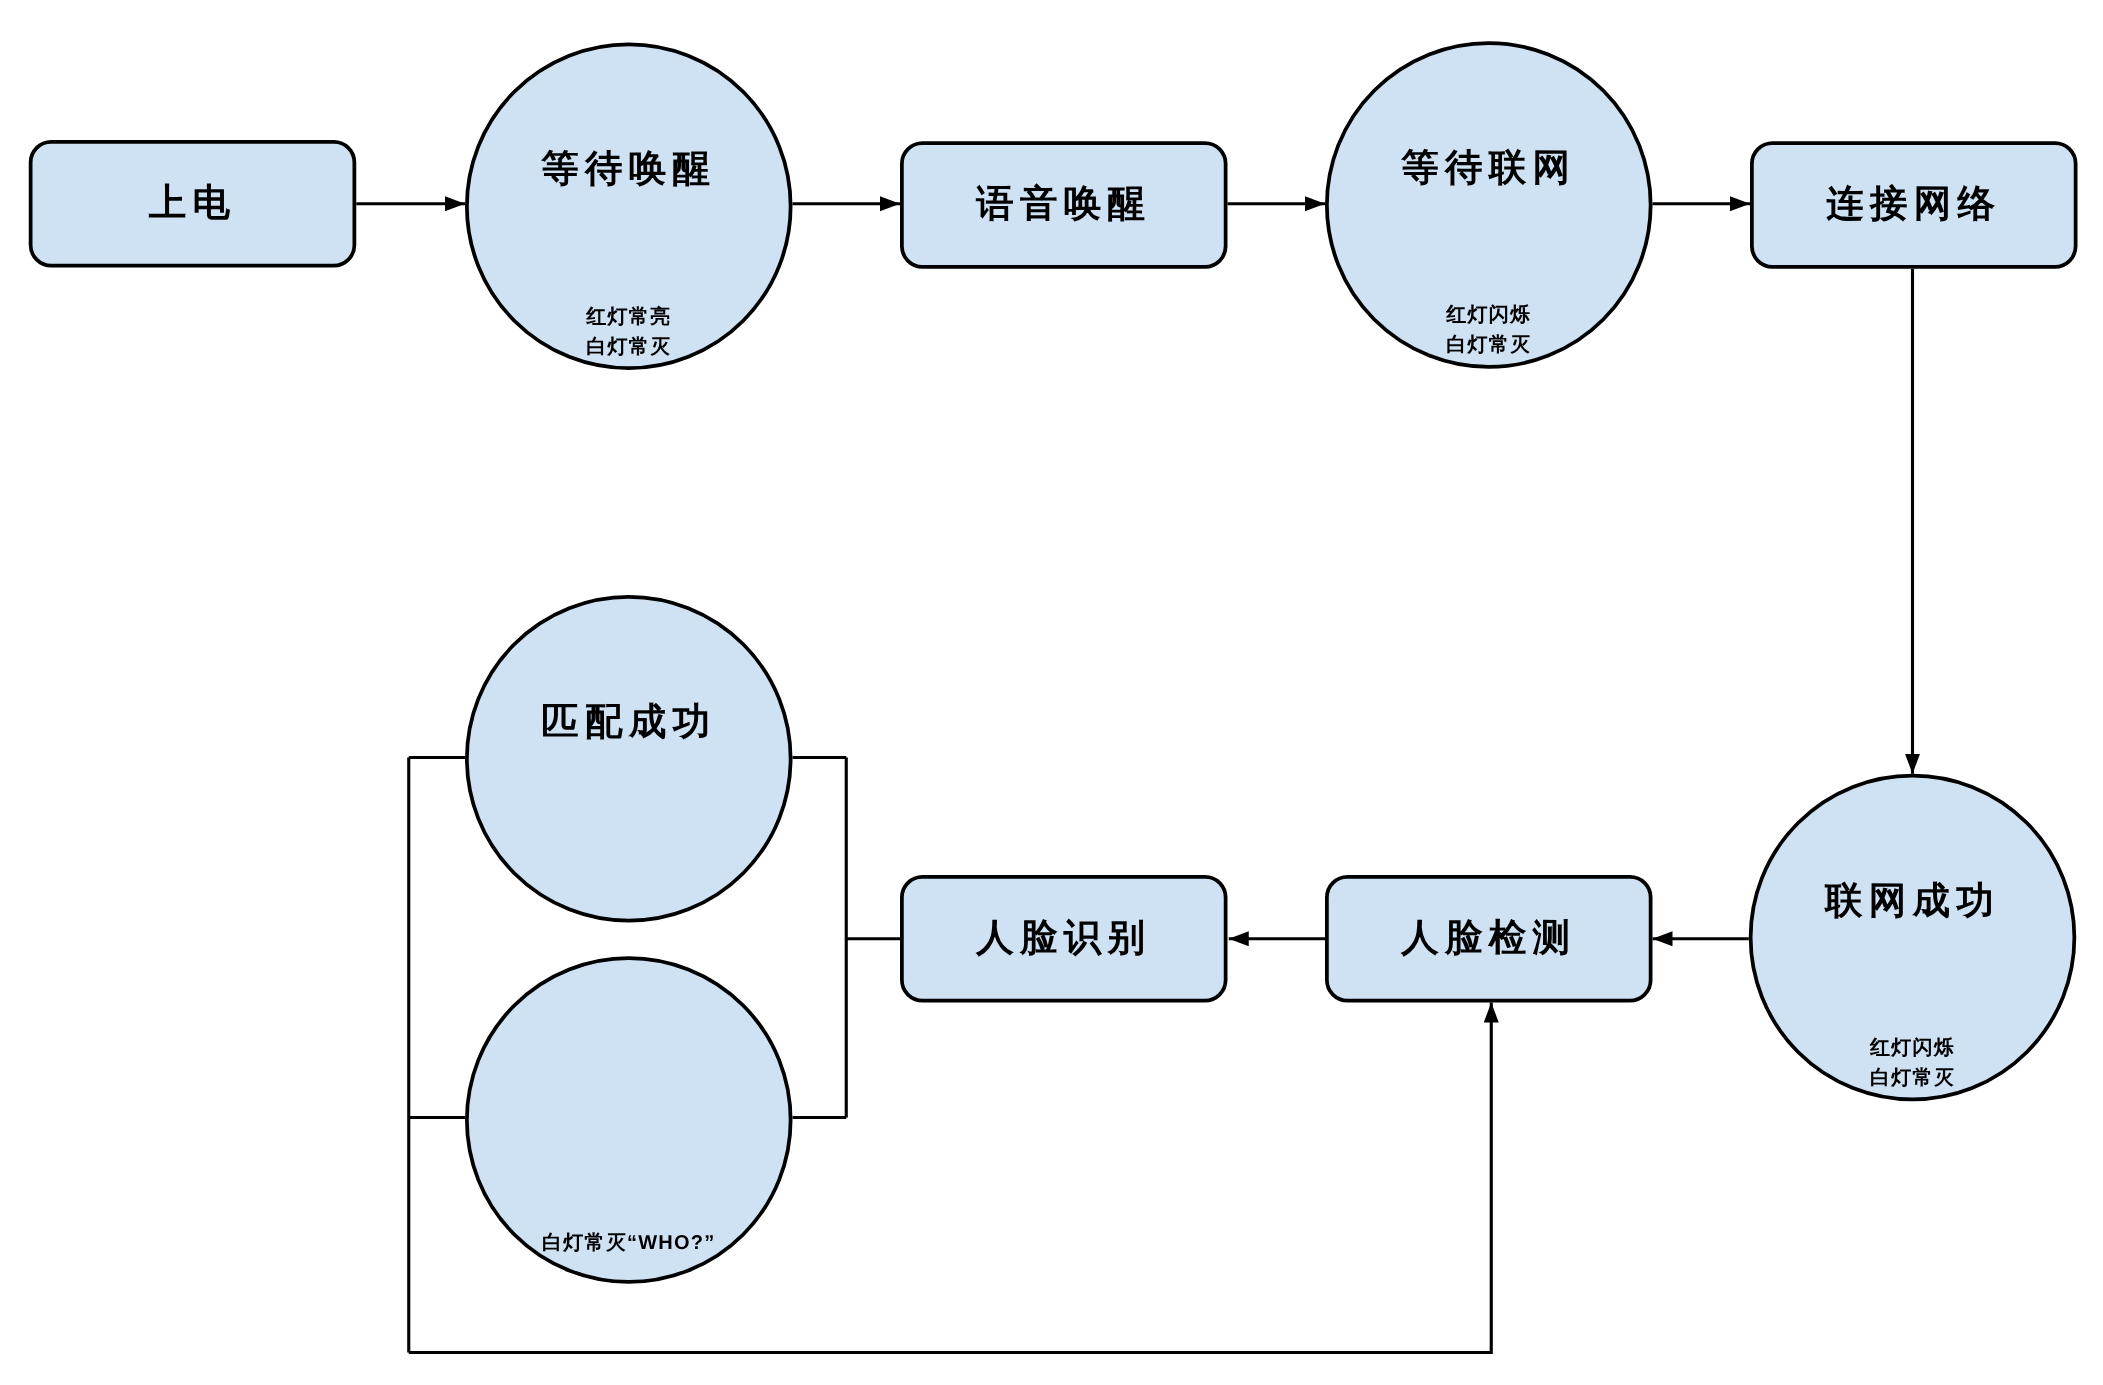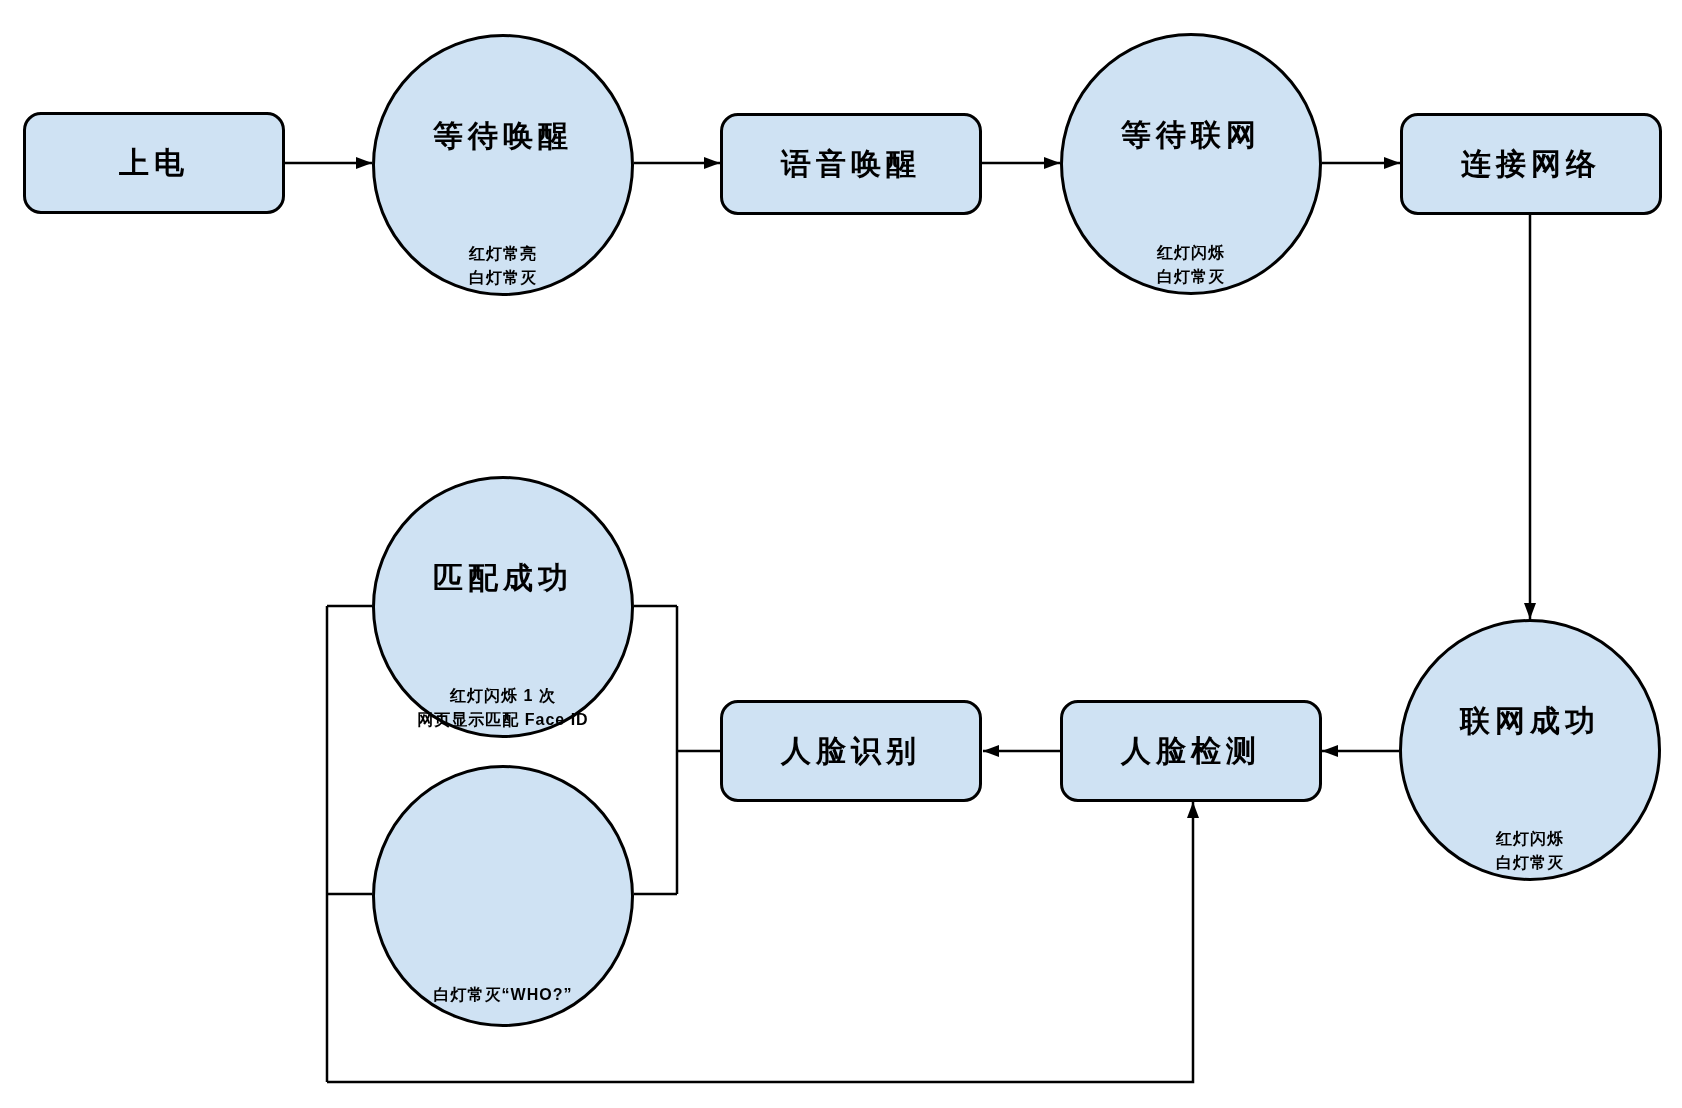--- a/index.html
+++ b/index.html
@@ -132,24 +132,20 @@
   <div class="node rect" style="left:1060px;top:700px">
     <span class="label">人脸检测</span>
   </div>
 
   <div class="node rect" style="left:720px;top:700px">
     <span class="label">人脸识别</span>
   </div>
 
   <div class="node circle" style="left:372px;top:476px">
     <div class="title">匹配成功</div>
-    <div class="status">
-      <span>红灯闪烁 1 次</span>
-      <span>网页显示匹配 Face ID</span>
-    </div>
   </div>
 
   <div class="node circle" style="left:372px;top:765px">
     <div class="status single">
       <span>白灯常灭“WHO?”</span>
     </div>
   </div>
 
 </div>
 

